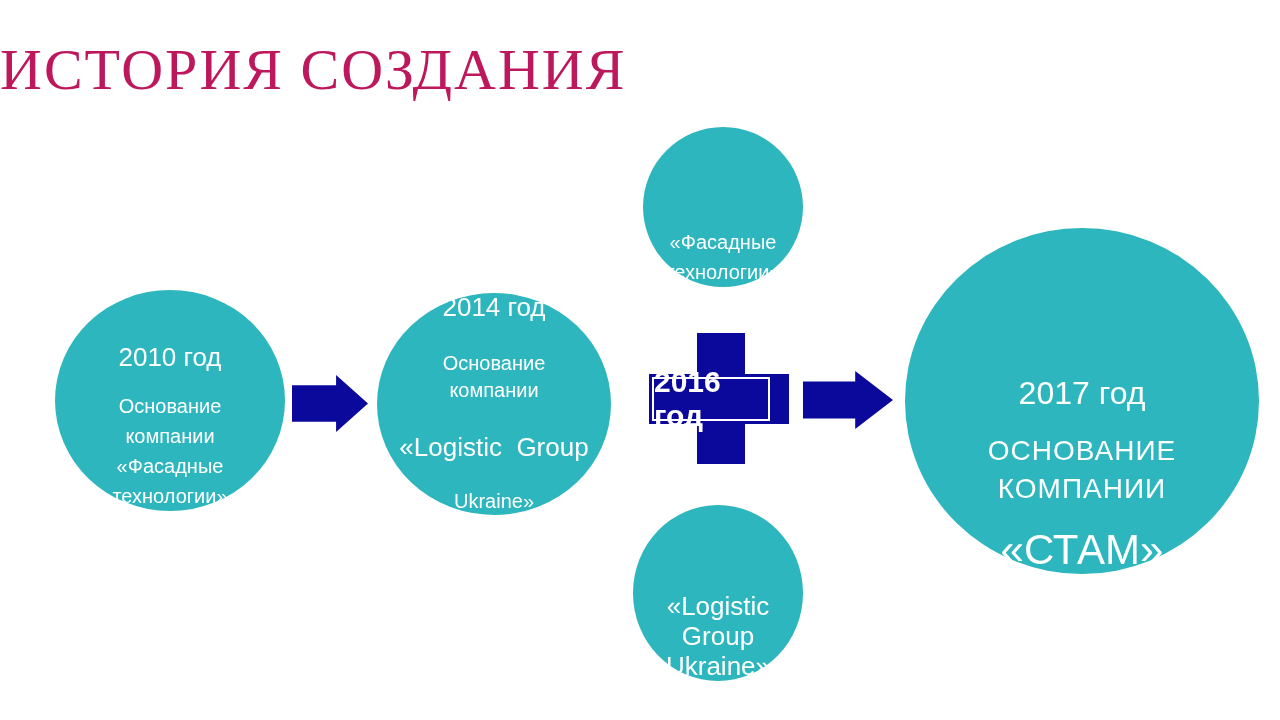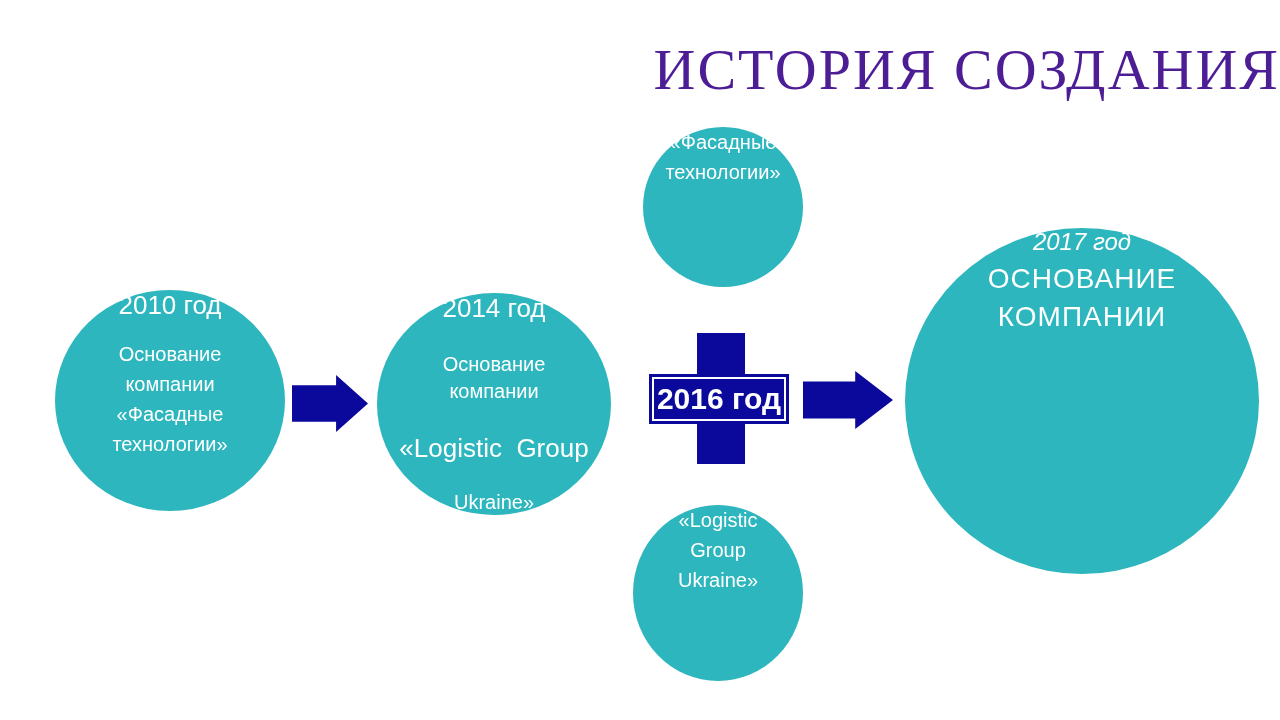--- a/index.html
+++ b/index.html
@@ -1,63 +1,63 @@
 <!DOCTYPE html>
 <html><head>
 <meta charset="utf-8">
 <style>
   html,body{margin:0;padding:0;background:#fff;}
   .slide{
     position:relative;width:1280px;height:720px;background:#ffffff;overflow:hidden;
     font-family:"Liberation Sans","DejaVu Sans",sans-serif;
   }
   .title{
-    position:absolute;top:36px;left:0;width:100%;text-align:right;
+    position:absolute;top:36px;left:0;width:100%;text-align:left;
     font-family:"Liberation Serif","DejaVu Serif",serif;
-    font-size:58px;font-weight:400;letter-spacing:2px;color:#4c1d95;
+    font-size:58px;font-weight:400;letter-spacing:2px;color:#be185d;
   }
   .bubble{
     position:absolute;border-radius:50%;background:#2db6bd;color:#ffffff;
-    display:flex;flex-direction:column;align-items:center;justify-content:flex-start;
+    display:flex;flex-direction:column;align-items:center;justify-content:flex-end;
     text-align:center;
   }
   .pre{white-space:pre-wrap;}
   
   .c2010{left:55px;top:290px;width:230px;height:221px;}
   .c2010 .year{font-size:26px;margin-bottom:18px;}
   .c2010 .label{font-size:20px;line-height:30px;}
   
   .c2014{left:377px;top:293px;width:234px;height:222px;gap:20px;}
   .c2014 .year{font-size:26px;margin-bottom:7px;}
   .c2014 .label-top{font-size:20px;line-height:27px;margin-bottom:10px;}
   .c2014 .label-mid{font-size:26px;line-height:27px;margin-bottom:7px;}
   .c2014 .label-bottom{font-size:20px;line-height:27px;}
   
   .ctop{left:643px;top:127px;width:160px;height:160px;}
   .ctop .label{font-size:20px;line-height:30px;}
   
   .cbottom{left:633px;top:505px;width:170px;height:176px;}
-  .cbottom .label{font-size:20px;line-height:30px;}
+  .cbottom .label{font-size:26px;line-height:30px;}
   
   .c2017{left:905px;top:228px;width:354px;height:346px;}
-  .c2017 .year{font-size:24px;margin-bottom:4px;font-style:italic;}
+  .c2017 .year{font-size:32px;margin-bottom:20px;}
   .c2017 .label{font-size:28px;line-height:38px;letter-spacing:1px;margin-bottom:18px;}
   .c2017 .company{font-size:42px;}
   
   .arrow{
     position:absolute;background:#0b099c;
     clip-path:polygon(0 18%,58% 18%,58% 0,100% 50%,58% 100%,58% 82%,0 82%);
   }
   .arrow1{left:292px;top:375px;width:76px;height:57px;}
   .arrow2{left:803px;top:371px;width:90px;height:58px;}
   
   .cross-v{position:absolute;left:697px;top:333px;width:48px;height:131px;background:#0b099c;}
   .cross-h{position:absolute;left:649px;top:374px;width:140px;height:50px;background:#0b099c;}
   .year-box{
-    position:absolute;left:652px;top:377px;width:134px;height:44px;box-sizing:border-box;
+    position:absolute;left:652px;top:377px;width:118px;height:44px;box-sizing:border-box;
     background:#0b099c;border:2px solid #ffffff;
     display:flex;align-items:center;justify-content:center;
     color:#ffffff;font-size:30px;font-weight:bold;
   }
 </style>
 </head>
 <body>
 
 <div class="slide">
 
@@ -97,15 +97,16 @@
 Group
 Ukraine»</div>
   </div>
 
   <div class="arrow arrow2"></div>
 
   <div class="bubble c2017">
     <div class="year">2017 год</div>
     <div class="label pre">ОСНОВАНИЕ
 КОМПАНИИ</div>
+    <div class="company">«СТАМ»</div>
   </div>
 
 </div>
 
 </body></html>

